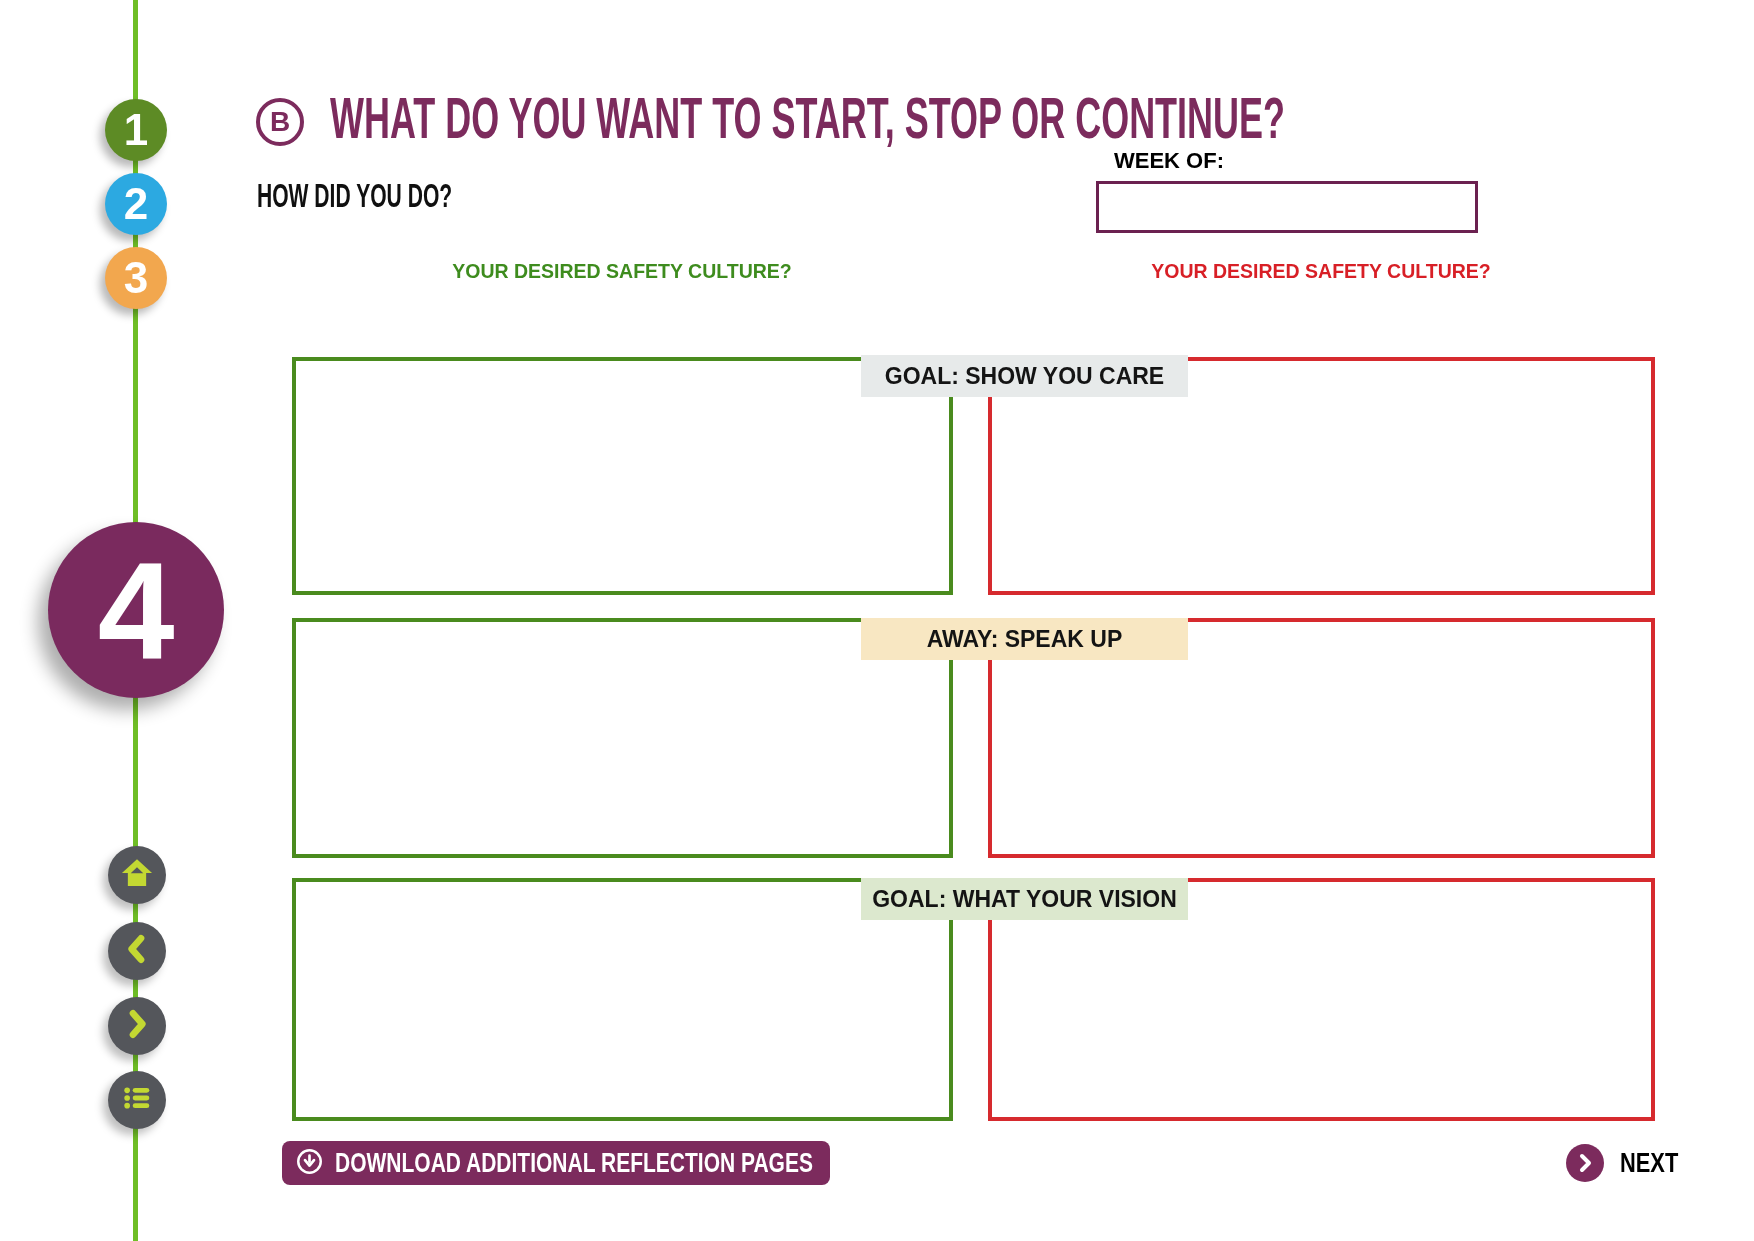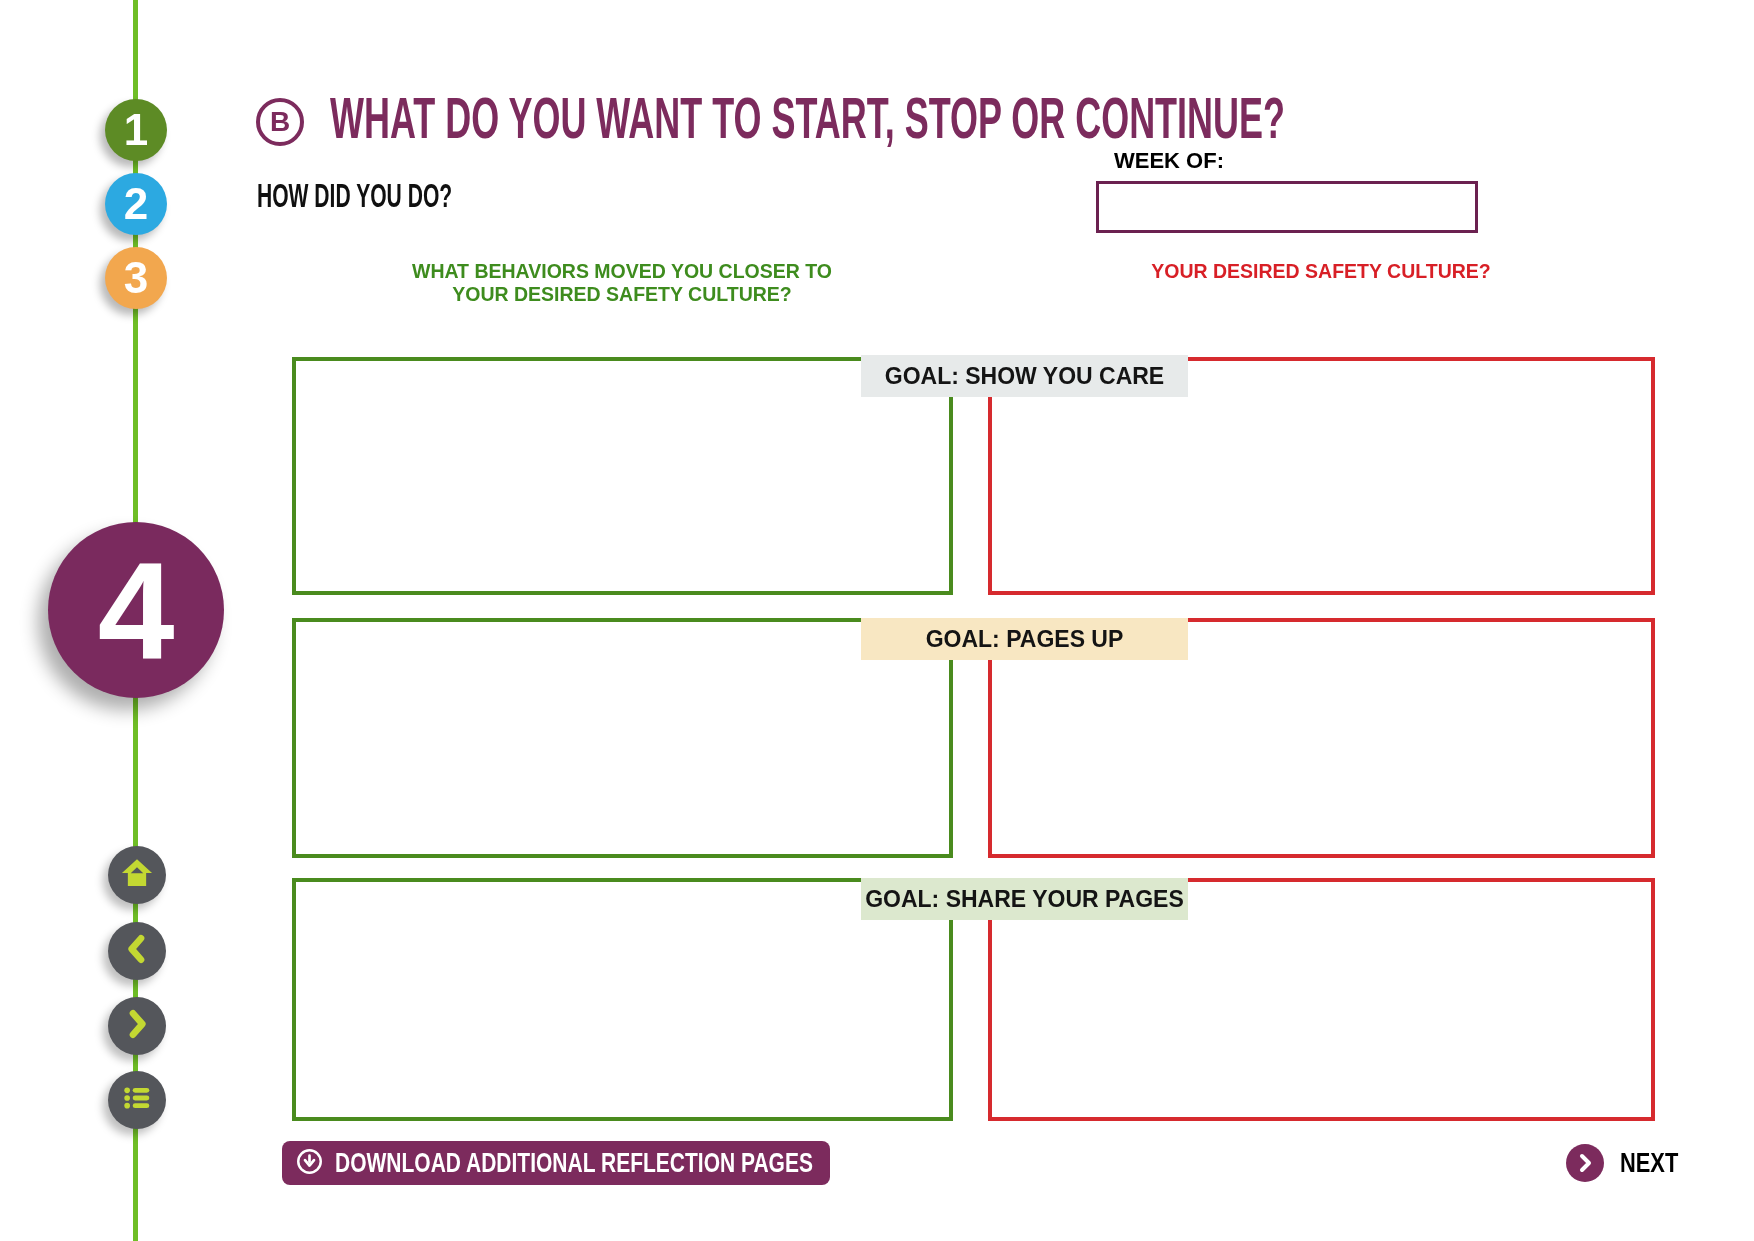--- a/index.html
+++ b/index.html
@@ -135,43 +135,42 @@
 
   <div class="badge">
     <span>B</span>
   </div>
   <div class="title">WHAT DO YOU WANT TO START, STOP OR CONTINUE?</div>
   <div class="subtitle">HOW DID YOU DO?</div>
   <div class="week-label">WEEK OF:</div>
   <input class="week-input" type="text" value="" style="">
 
   <div class="col-heading closer">
-    <span>WHAT BEHAVIORS MOVED YOU CLOSER TO</span>
     <span>YOUR DESIRED SAFETY CULTURE?</span>
   </div>
   <div class="col-heading away">
     <span>YOUR DESIRED SAFETY CULTURE?</span>
   </div>
 
   <div class="box green row1"></div>
   <div class="box red row1"></div>
   <div class="goal-label g1" style="background: rgb(231, 234, 234);">
     <span>GOAL: SHOW YOU CARE</span>
   </div>
 
   <div class="box green row2"></div>
   <div class="box red row2"></div>
   <div class="goal-label g2" style="background: rgb(248, 231, 194);">
-    <span>GOAL: PAGES UP</span>
+    <span>AWAY: SPEAK UP</span>
   </div>
 
   <div class="box green row3"></div>
   <div class="box red row3"></div>
   <div class="goal-label g3" style="background: rgb(220, 232, 206);">
-    <span>GOAL: SHARE YOUR PAGES</span>
+    <span>GOAL: WHAT YOUR VISION</span>
   </div>
 
   <div class="download-bar">
     <span>
       <svg width="27" height="27" viewBox="0 0 24 24">
         <circle cx="12" cy="12" r="10" fill="none" stroke="#ffffff" stroke-width="2.2"></circle>
         <path d="M12 6.8 V12.2" stroke="#ffffff" stroke-width="2.4" stroke-linecap="round"></path>
         <path d="M8 10.8 L12 15.6 L16 10.8" fill="none" stroke="#ffffff" stroke-width="2.4" stroke-linecap="round" stroke-linejoin="round"></path>
       </svg>
     </span>

